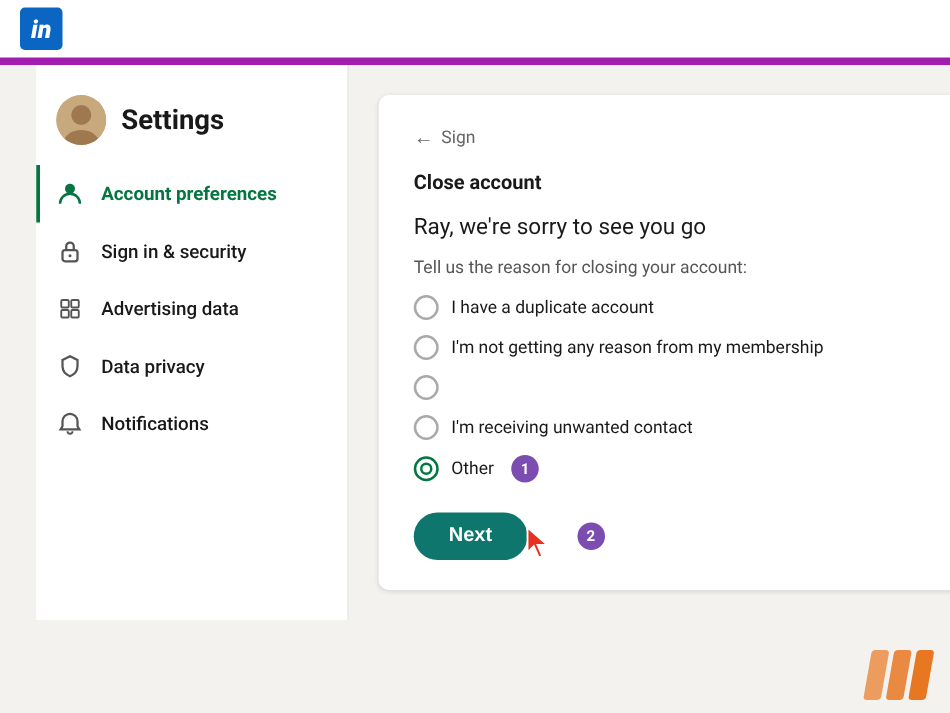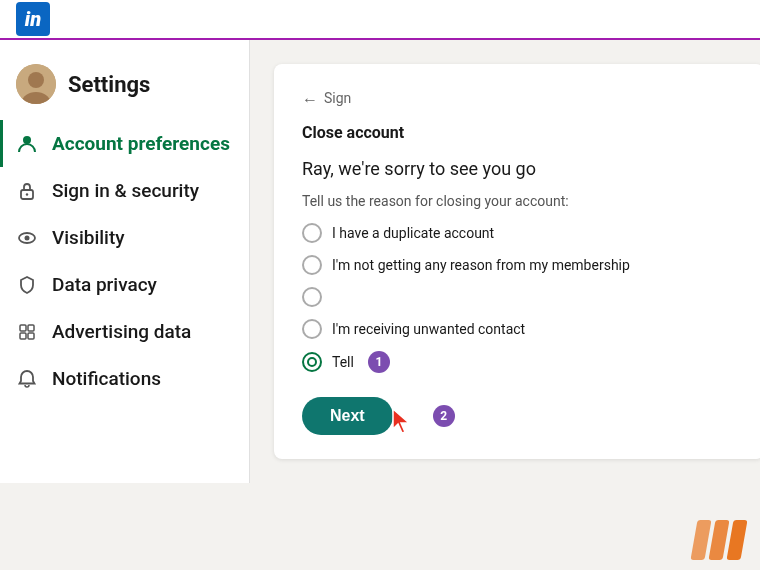--- a/index.html
+++ b/index.html
@@ -8,44 +8,45 @@
       background: #f3f2ef;
       width: 760px;
       height: 570px;
       overflow: hidden;
       display: flex;
       flex-direction: column;
     }
     
     .top-bar {
       background: white;
-      height: 40px;
+      height: 52px;
       display: flex;
       align-items: center;
       padding: 0 16px;
-      border-bottom: 2px solid #a21caf;
+      border-bottom: 6px solid #a21caf;
     }
     .linkedin-logo {
       width: 34px;
       height: 34px;
       background: #0a66c2;
       border-radius: 4px;
       display: flex;
       align-items: center;
       justify-content: center;
       color: white;
       font-weight: 900;
       font-size: 20px;
       font-style: italic;
     }
     
     .main-area {
       display: flex;
       flex: 1;
       overflow: hidden;
+      padding-left: 29px;
     }
     
     .sidebar {
       width: 250px;
       background: white;
       padding: 16px 0;
       border-right: 1px solid #e0e0e0;
       flex-shrink: 0;
     }
     .settings-header {
@@ -74,21 +75,21 @@
     .sidebar-nav {
       list-style: none;
     }
     .sidebar-item {
       display: flex;
       align-items: center;
       gap: 14px;
       padding: 12px 16px;
       cursor: pointer;
       color: #191919;
-      font-size: 19px;
+      font-size: 15px;
       font-weight: 500;
       position: relative;
     }
     .sidebar-item.active {
       color: #057642;
       font-weight: 700;
     }
     .sidebar-item.active::before {
       content: '';
       position: absolute;
@@ -275,54 +276,45 @@
           <span class="sidebar-icon">
             <svg width="20" height="20" viewBox="0 0 20 20" fill="none">
               <rect x="4" y="9" width="12" height="9" rx="2" stroke="#555" stroke-width="1.8" fill="none"></rect>
               <path d="M7 9V6a3 3 0 0 1 6 0v3" stroke="#555" stroke-width="1.8" fill="none"></path>
               <circle cx="10" cy="13.5" r="1.2" fill="#555"></circle>
             </svg>
           </span>
           <span>Sign in &amp; security</span>
         </li>
 
-        <li class="sidebar-item">
-          <span class="sidebar-icon">
-            <svg width="20" height="20" viewBox="0 0 20 20" fill="none">
-              <ellipse cx="10" cy="10" rx="8" ry="5" stroke="#555" stroke-width="1.8" fill="none"></ellipse>
-              <circle cx="10" cy="10" r="2.5" fill="#555"></circle>
-            </svg>
-          </span>
-          <span>Visibility</span>
-        </li>
-
-        <li class="sidebar-item">
-          <span class="sidebar-icon">
-            <svg width="20" height="20" viewBox="0 0 20 20" fill="none">
-              <path d="M10 2L4 5v5c0 4 2.5 6.5 6 8 3.5-1.5 6-4 6-8V5L10 2z" stroke="#555" stroke-width="1.8" fill="none"></path>
-            </svg>
-          </span>
-          <span>Data privacy</span>
-        </li>
 
         <li class="sidebar-item">
           <span class="sidebar-icon">
             <svg width="20" height="20" viewBox="0 0 20 20" fill="none">
               <rect x="3" y="3" width="6" height="6" rx="1" stroke="#555" stroke-width="1.5" fill="none"></rect>
               <rect x="11" y="3" width="6" height="6" rx="1" stroke="#555" stroke-width="1.5" fill="none"></rect>
               <rect x="3" y="11" width="6" height="6" rx="1" stroke="#555" stroke-width="1.5" fill="none"></rect>
               <rect x="11" y="11" width="6" height="6" rx="1" stroke="#555" stroke-width="1.5" fill="none"></rect>
             </svg>
           </span>
           <span>Advertising data</span>
         </li>
 
         <li class="sidebar-item">
           <span class="sidebar-icon">
             <svg width="20" height="20" viewBox="0 0 20 20" fill="none">
+              <path d="M10 2L4 5v5c0 4 2.5 6.5 6 8 3.5-1.5 6-4 6-8V5L10 2z" stroke="#555" stroke-width="1.8" fill="none"></path>
+            </svg>
+          </span>
+          <span>Data privacy</span>
+        </li>
+
+        <li class="sidebar-item">
+          <span class="sidebar-icon">
+            <svg width="20" height="20" viewBox="0 0 20 20" fill="none">
               <path d="M10 2a6 6 0 0 1 6 6v4l1.5 2.5h-15L4 12V8a6 6 0 0 1 6-6z" stroke="#555" stroke-width="1.8" fill="none"></path>
               <path d="M8 16a2 2 0 0 0 4 0" stroke="#555" stroke-width="1.5" fill="none"></path>
             </svg>
           </span>
           <span>Notifications</span>
         </li>
       </ul>
     </div>
 
     <div class="content-area">
@@ -350,21 +342,21 @@
             <div class="radio-circle"></div>
           </li>
           <li class="option-item">
             <div class="radio-circle"></div>
             <span>I'm receiving unwanted contact</span>
           </li>
           <li class="option-item selected-option">
             <div class="radio-circle selected-ring" style="border-color:#057642; border-width:2.5px; background:white; position:relative;">
               <div style="width:10px;height:10px;border-radius:50%;border:2px solid #057642;position:absolute;"></div>
             </div>
-            <span>Tell</span>
+            <span>Other</span>
             <span class="badge">1</span>
           </li>
         </ul>
 
         <div class="next-row">
           <button class="next-btn">Next</button>
 
           <svg width="28" height="30" viewBox="0 0 28 30" style="position:relative;top:6px;left:-14px;">
             <polygon points="4,2 4,22 9,17 13,26 16,25 12,16 20,16" fill="#e83020" stroke="white" stroke-width="1.5"></polygon>
           </svg>

